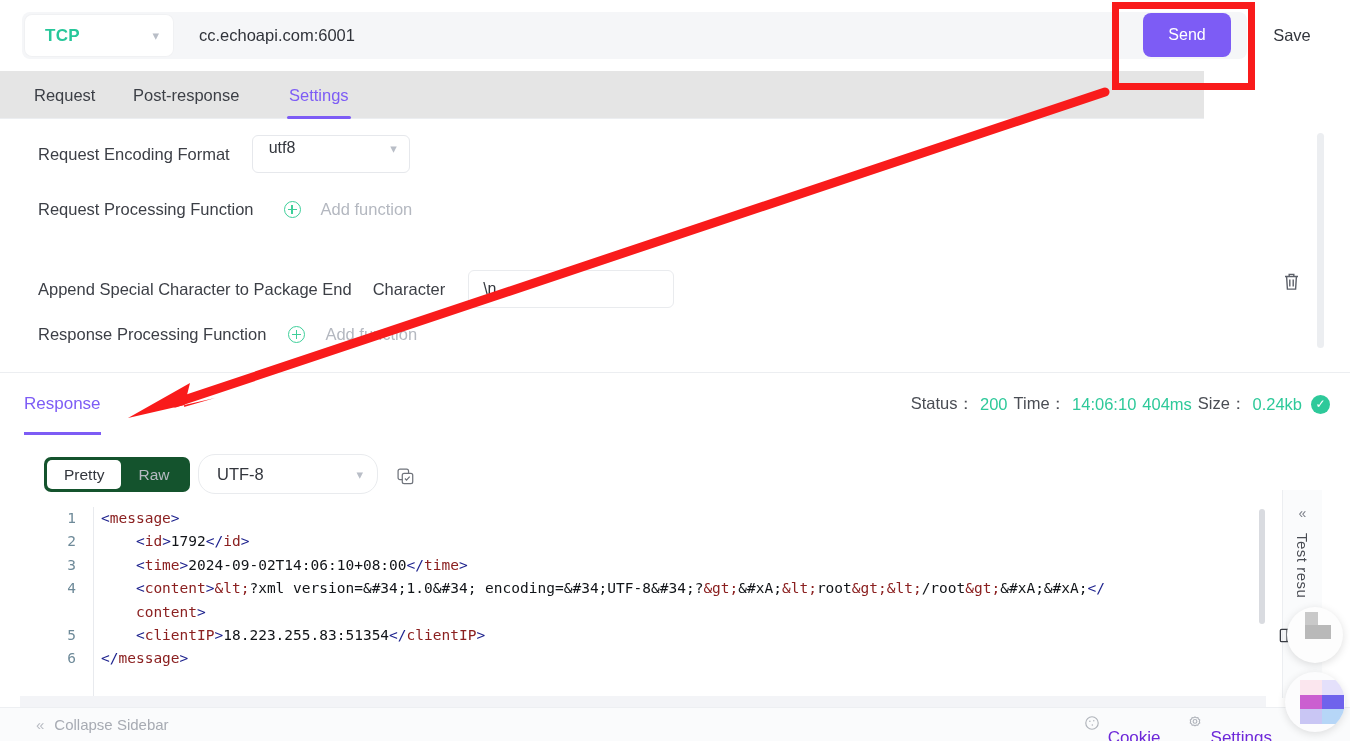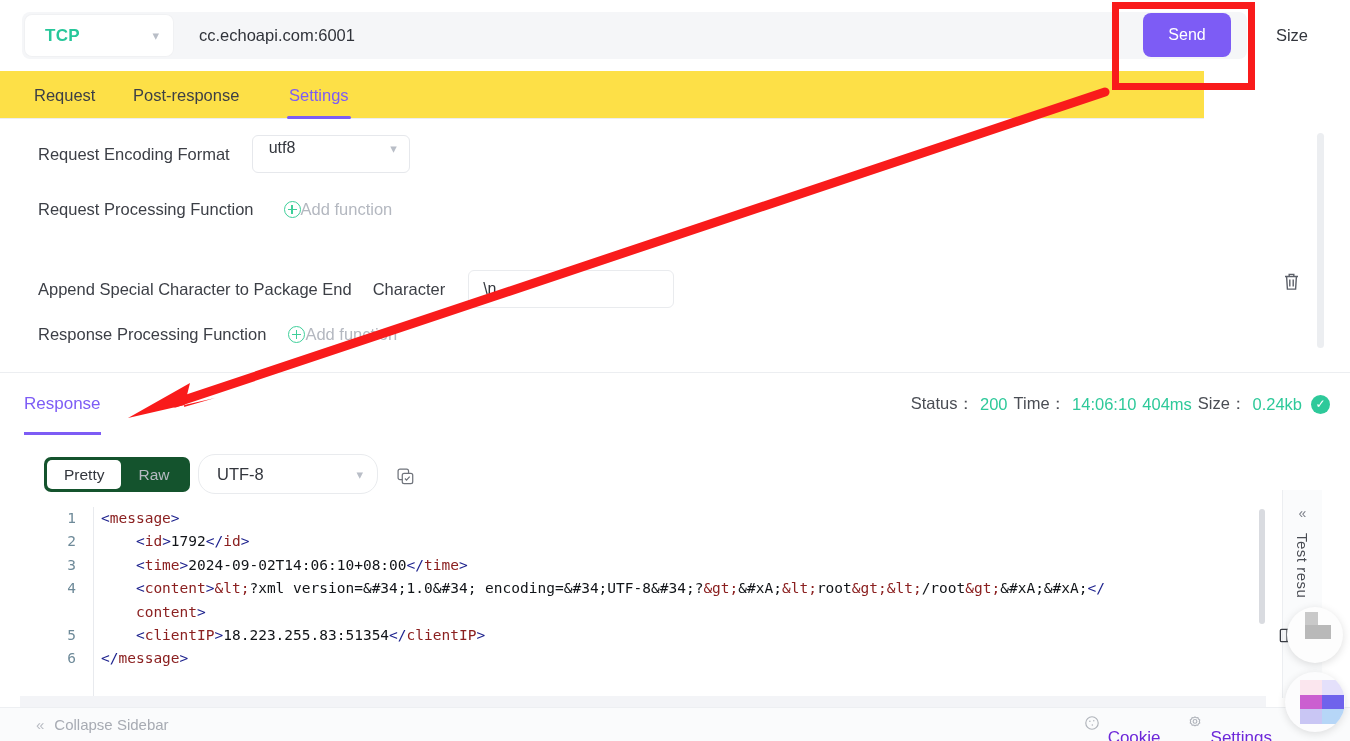--- a/index.html
+++ b/index.html
@@ -44,21 +44,21 @@
   .save-btn {
     position:absolute; left:1248px; top:13px; width:88px; height:44px;
     background:#ffffff; border-radius:8px; border:none; color:#2f3views;
     color:#33363d; font-size:16.5px; font-family:inherit; cursor:pointer;
     display:flex; align-items:center; justify-content:center;
   }
 
   
   .tabbar {
     position:absolute; left:0; top:71px; width:1204px; height:48px;
-    border-bottom:1px solid #eceef1; background:#fde047;
+    border-bottom:1px solid #eceef1; background:#e5e5e5;
   }
   .tab {
     position:absolute; top:0; height:48px; display:flex; align-items:center;
     font-size:16.5px; color:#3c3f46; cursor:pointer; padding:0 2px;
   }
   .tab.active { color:#7d5cf5; }
   .tab .ul {
     position:absolute; left:0; right:0; bottom:0; height:3px;
     background:#7d5cf5; border-radius:2px; display:none;
   }
@@ -71,21 +71,21 @@
   }
   .srow { position:absolute; display:flex; align-items:center; }
   .slabel { font-size:16.5px; color:#3c3f46; white-space:nowrap; }
   .sselect {
     width:158px; height:38px; background:#fff;
     border:1px solid #e6e8ec; border-radius:6px;
     display:flex; align-items:center; justify-content:space-between;
     padding:0 12px 12px 16px; cursor:pointer;
   }
   .sselect .v { font-size:16px; color:#33363d; }
-  .addfn { display:flex; align-items:center; cursor:pointer; gap:0;}
+  .addfn { display:flex; align-items:center; cursor:pointer; gap:20px;}
   .plus-ic {
     width:17px; height:17px; border-radius:50%;
     border:1.4px solid #3ecf9a; position:relative; flex:none;
   }
   .plus-ic:before, .plus-ic:after {
     content:""; position:absolute; background:#3ecf9a;
   }
   .plus-ic:before { left:3px; right:3px; top:6.6px; height:1.4px; }
   .plus-ic:after { top:3px; bottom:3px; left:6.6px; width:1.4px; }
   .addfn-label { font-size:16.5px; color:#b4b8c0; }
@@ -230,21 +230,21 @@
 
   <div class="urlbar">
     <div class="url-inner">
       <div class="proto-select">
         <span class="proto-label">TCP</span>
         <span class="chev">▾</span>
       </div>
       <span class="url-text">cc.echoapi.com:6001</span>
     </div>
     <button class="send-btn">Send</button>
-    <button class="save-btn">Size</button>
+    <button class="save-btn">Save</button>
   </div>
 
   <div class="tabbar">
     <div class="tab" style="left:32px;">
       <span>Request</span>
     </div>
     <div class="tab" style="left:131px;">
       <span>Post-response</span>
     </div>
     <div class="tab active" style="left:287px;">

